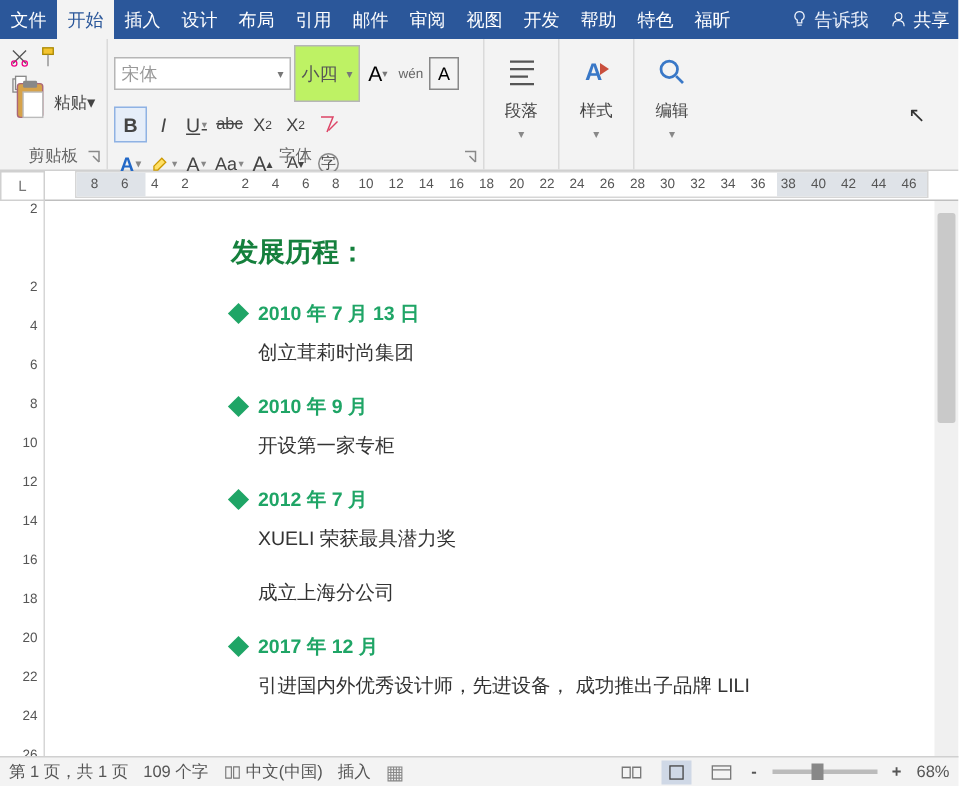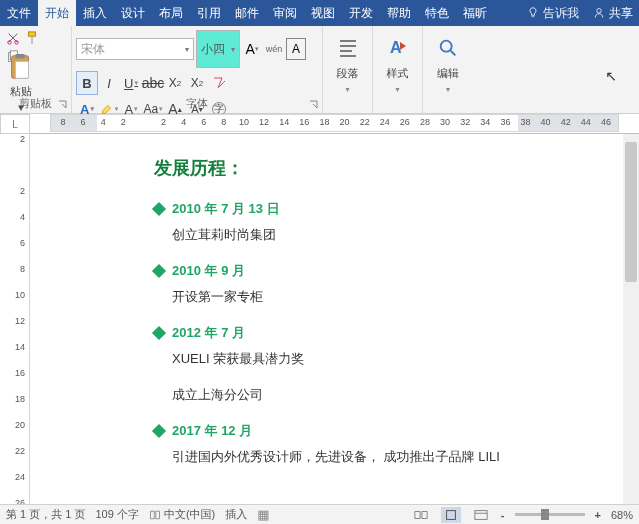--- a/index.html
+++ b/index.html
@@ -17,29 +17,29 @@
   
   .ribbon { height: 88px; background: #f3f3f3; border-bottom: 1px solid #d0d0d0; display: flex; position: relative; }
   .group { border-right: 1px solid #dadada; display: flex; flex-direction: column; position: relative; padding: 2px 4px 0 4px; }
   .group-label { position: absolute; bottom: 2px; left: 0; right: 0; text-align: center; font-size: 11px; color: #666; }
   .group-dd { position: absolute; bottom: 3px; right: 3px; width: 10px; height: 10px; }
 
   
   .clip { width: 72px; }
   .clip-top { display: flex; gap: 1px; margin-top: 1px; }
   .clip-top .scissor, .clip-top .copy, .clip-top .brush { width: 18px; height: 18px; display:flex;align-items:center;justify-content:center; }
-  .paste-wrap { display: flex; flex-direction: column; align-items: center; margin-top: 2px; }
+  .paste-wrap { display: flex; flex-direction: row; align-items: center; margin-top: 2px; }
   .paste-wrap .paste-icon { width: 30px; height: 30px; }
   .paste-wrap span { font-size: 11px; color: #444; margin-top: 2px; }
 
   
   .font { width: 251px; }
   .font-row1 { display: flex; align-items: center; gap: 2px; margin-top: 2px; }
   .font-name { width: 118px; height: 22px; border: 1px solid #b6b6b6; background: #fff; display: flex; align-items: center; padding: 0 4px; font-size: 12px; color: #999; justify-content: space-between; }
-  .font-size { width: 44px; height: 34px; border: 1px solid #b6b6b6; background: #5eead4; display: flex; align-items: center; padding: 18px 4px; font-size: 12px; color: #555; justify-content: space-between; }
+  .font-size { width: 44px; height: 34px; border: 1px solid #b6b6b6; background: #bef264; display: flex; align-items: center; padding: 18px 4px; font-size: 12px; color: #555; justify-content: space-between; }
   .dd { font-size: 8px; color: #777; }
   .rbtn { width: 20px; height: 22px; display: flex; align-items: center; justify-content: center; border: 1px solid transparent; }
   .font-row2 { display: flex; align-items: center; gap: 0; margin-top: 3px; }
   .fbtn { width: 22px; height: 24px; display: flex; align-items: center; justify-content: center; font-size: 13px; color: #444; position: relative; }
   .fbtn .dd2 { font-size: 7px; color: #888; margin-left: 1px; }
   .font-row3 { display: flex; align-items: center; gap: 0; margin-top: 2px; }
 
   
   .rgroup { width: 50px; align-items: center; }
   .rgroup .big-icon { width: 28px; height: 28px; margin-top: 6px; display:flex;align-items:center;justify-content:center; }
@@ -175,21 +175,21 @@
         </div>
       <div class="rbtn" style="border:1px solid #888;font-size:12px;">A</div>
     </div>
     <div class="font-row2">
       <div class="fbtn" style="font-weight:bold;background:#e6eef9;border:1px solid #8fb2e3;">B</div>
       <div class="fbtn" style="font-style:italic;">I</div>
       <div class="fbtn" style="text-decoration:underline;">
           <span>U</span>
           <span class="dd2">▾</span>
         </div>
-      <div class="fbtn" style="text-decoration:line-through;font-size:14px;">abc</div>
+      <div class="fbtn" style="text-decoration:line-through;font-size:11px;">abc</div>
       <div class="fbtn" style="font-size:12px;">X<sub style="font-size:8px;">2</sub></div>
       <div class="fbtn" style="font-size:12px;">X<sup style="font-size:8px;">2</sup></div>
       <div class="fbtn">
           <svg width="16" height="16" viewBox="0 0 16 16">
             <path d="M3 3h8l-4 10" stroke="#d46" fill="none"></path>
             <path d="M8 12l6-6" stroke="#d46"></path>
           </svg>
         </div>
     </div>
     <div class="font-row3">

